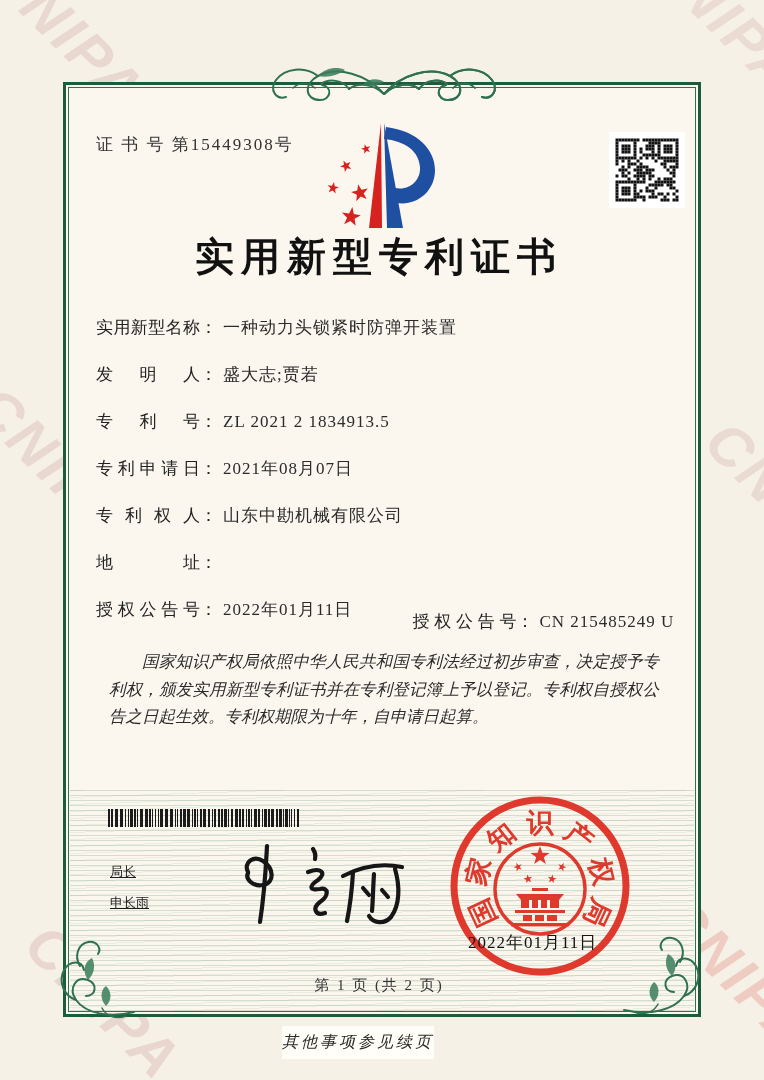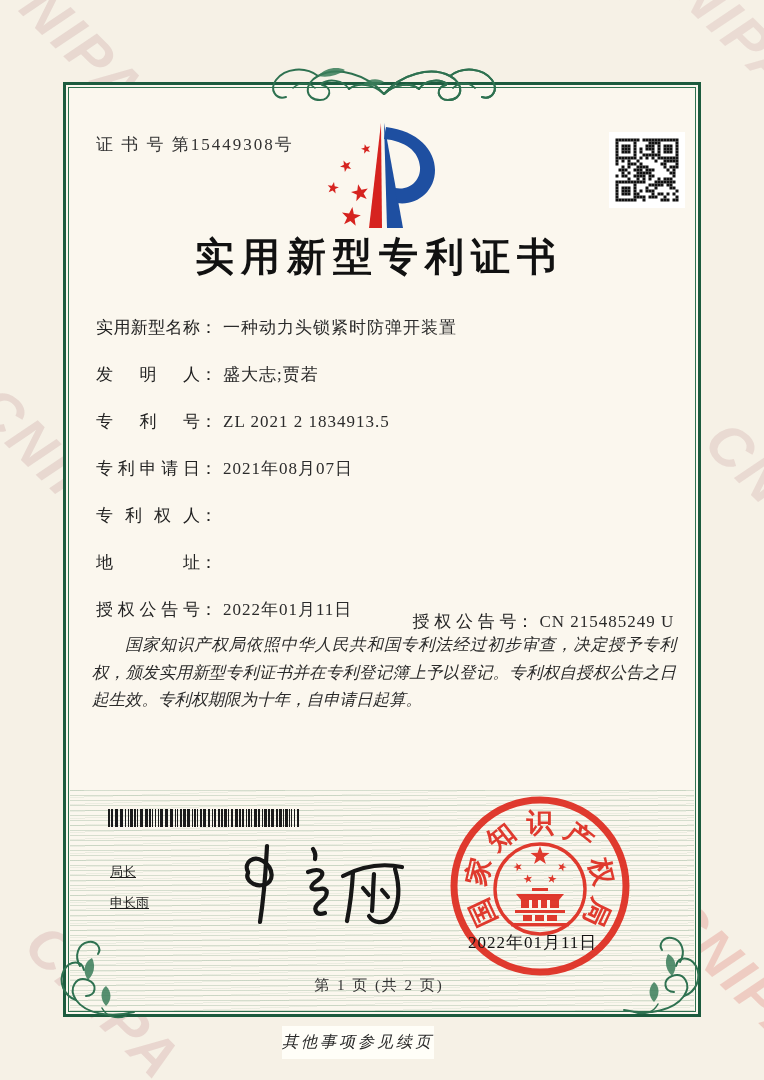--- a/index.html
+++ b/index.html
@@ -38,21 +38,21 @@
   .flabel{display:inline-block;width:104px;text-align:justify;text-align-last:justify;color:#222;}
   .colon{margin-right:6px;}
   .fvalue{letter-spacing:1px;color:#2b2b2b;}
   .grant-row{display:flex;}
   .grant-row .group2{margin-left:60px;display:flex;margin-top:12px;}
   .paras{
     position:absolute;left:92px;top:631px;width:584px;z-index:3;
     font-size:16.5px;line-height:27.5px;font-style:italic;color:#2a2a2a;
     text-align:justify;
   }
-  .paras p{margin:0;text-indent:2em;}
+  .paras p{margin:17px;text-indent:2em;}
   .barcode{position:absolute;left:108px;top:809px;width:198px;height:18px;z-index:3;display:flex;align-items:stretch;}
   .barcode div{flex:none;}
   .signer{position:absolute;left:110px;top:856px;z-index:3;font-size:13px;line-height:31px;color:#1c1c1c;font-family:"Liberation Sans","DejaVu Sans",sans-serif;text-decoration:underline;}
   .signature{position:absolute;left:212px;top:828px;z-index:4;}
   .seal{position:absolute;left:444px;top:790px;z-index:3;}
   .seal-date{
     position:absolute;left:468px;top:931px;z-index:4;font-size:17px;color:#141414;
     letter-spacing:1px;white-space:nowrap;
   }
   .page-no{position:absolute;left:63px;top:976px;width:632px;text-align:center;z-index:3;font-size:15px;letter-spacing:2px;color:#333;}
@@ -400,20 +400,21 @@
     <span class="fvalue">ZL 2021 2 1834913.5</span>
   </div>
   <div class="frow">
     <span class="flabel">专利申请日</span>
       <span class="colon">：</span>
     <span class="fvalue">2021年08月07日</span>
   </div>
   <div class="frow">
     <span class="flabel">专利权人</span>
       <span class="colon">：</span>
+    <span class="fvalue">山东中勘机械有限公司</span>
   </div>
   <div class="frow">
     <span class="flabel">地址</span>
       <span class="colon">：</span>
   </div>
   <div class="frow grant-row">
     <span class="flabel">授权公告号</span>
       <span class="colon">：</span>
     <span class="fvalue">2022年01月11日</span>
     <span class="group2">

